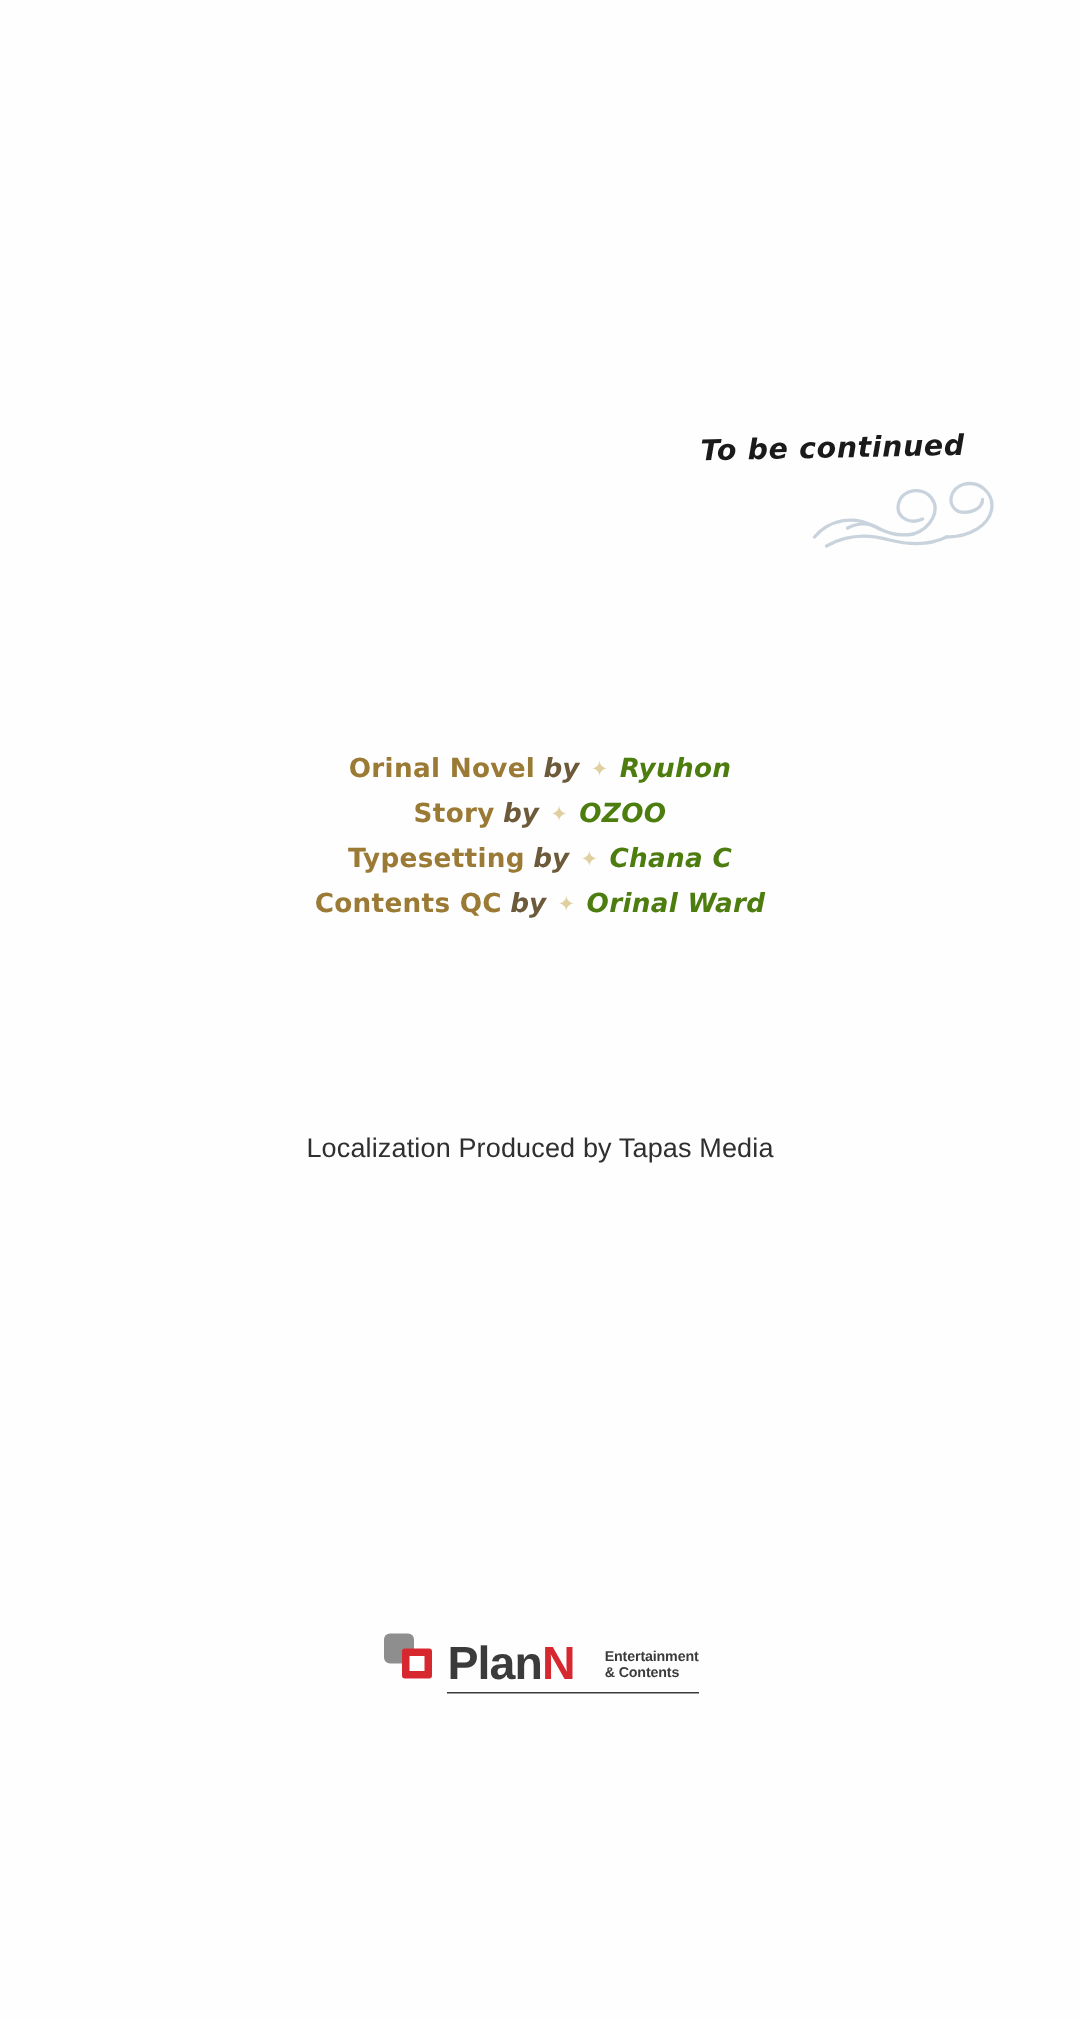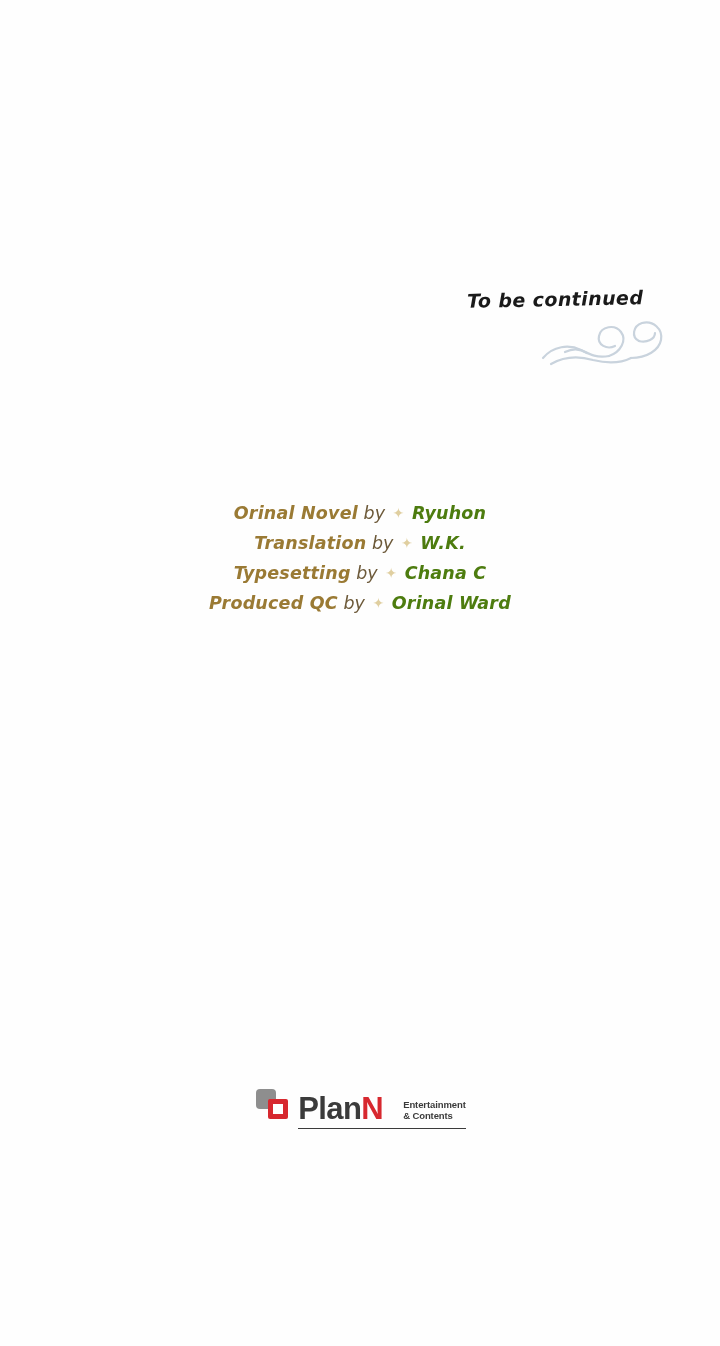--- a/index.html
+++ b/index.html
@@ -57,29 +57,28 @@
     text-align: center;
   }
   .credit-line {
     font-family: "DejaVu Sans", sans-serif;
     font-size: 17.5px;
     line-height: 30px;
     white-space: nowrap;
     color: #8a6a2f;
   }
   .credit-role {
-    font-style: italic;
     font-weight: bold;
     color: #9a7a34;
     letter-spacing: 0.2px;
     margin-top: 32px;
   }
   .credit-by {
     font-style: italic;
-    font-weight: normal;
+    font-weight: bold;
     color: #6d5a3a;
   }
   .credit-sep {
     color: #e0cfa0;
     font-size: 14px;
     padding: 0 2px;
     vertical-align: 1px;
   }
   .credit-name {
     font-style: italic;
@@ -181,39 +180,40 @@
   </div>
 
   <div class="credits">
     <div class="credit-line">
       <span class="credit-role">Orinal Novel</span>
       <span class="credit-by">by</span>
       <span class="credit-sep">✦</span>
       <span class="credit-name">Ryuhon</span>
     </div>
     <div class="credit-line">
-      <span class="credit-role">Translation</span>
-      <span class="credit-by">by</span>
-      <span class="credit-sep">✦</span>
-      <span class="credit-name">W.K.</span>
+      <span class="credit-role">Story</span>
+      <span class="credit-by">by</span>
+      <span class="credit-sep">✦</span>
+      <span class="credit-name">OZOO</span>
     </div>
     <div class="credit-line">
       <span class="credit-role">Typesetting</span>
       <span class="credit-by">by</span>
       <span class="credit-sep">✦</span>
       <span class="credit-name">Chana C</span>
     </div>
     <div class="credit-line">
-      <span class="credit-role">Produced QC</span>
+      <span class="credit-role">Contents QC</span>
       <span class="credit-by">by</span>
       <span class="credit-sep">✦</span>
       <span class="credit-name">Orinal Ward</span>
     </div>
   </div>
 
+  <div class="localization">Localization Produced by Tapas Media</div>
 
   <div class="logo-wrap">
     <div class="logo-inner">
       <div class="logo-mark">
         <svg width="42" height="42" viewBox="0 0 42 42" xmlns="http://www.w3.org/2000/svg">
           <rect x="2" y="4" width="20" height="20" rx="4" fill="#8e8e8e"></rect>
           <rect x="14" y="14" width="20" height="20" rx="2" fill="#d7282f"></rect>
           <rect x="19" y="19" width="10" height="10" fill="#ffffff"></rect>
         </svg>
       </div>

